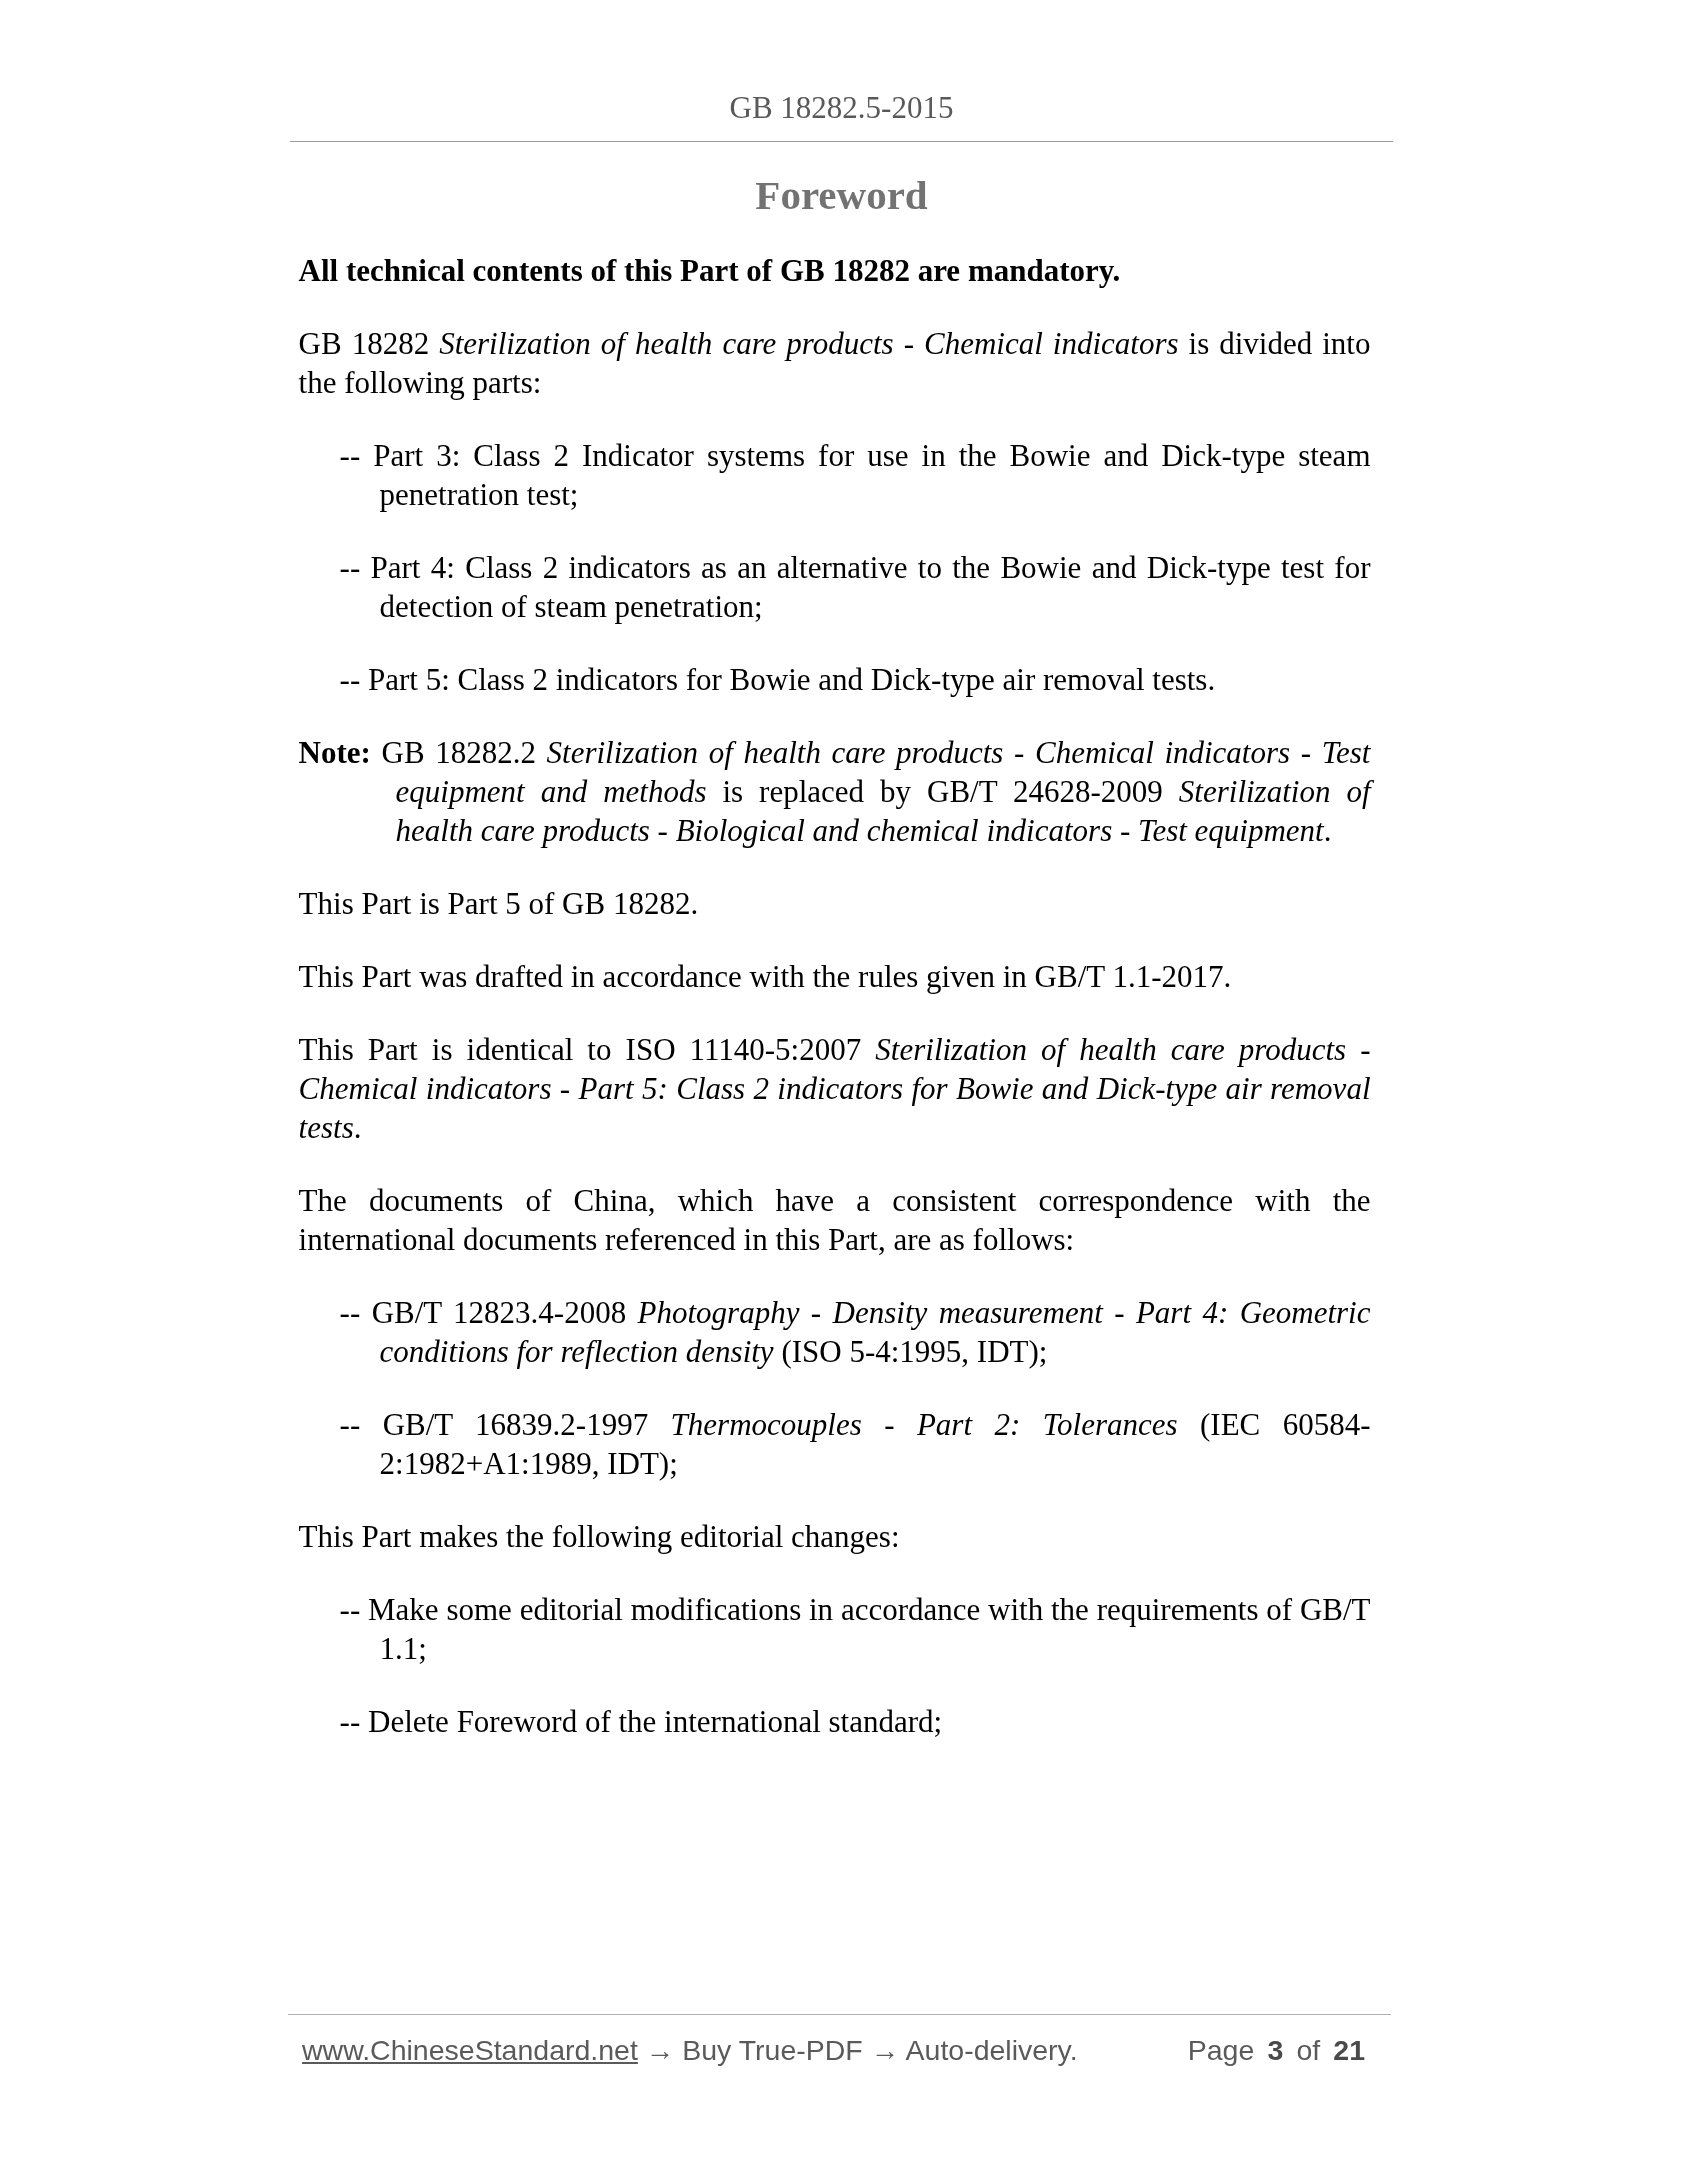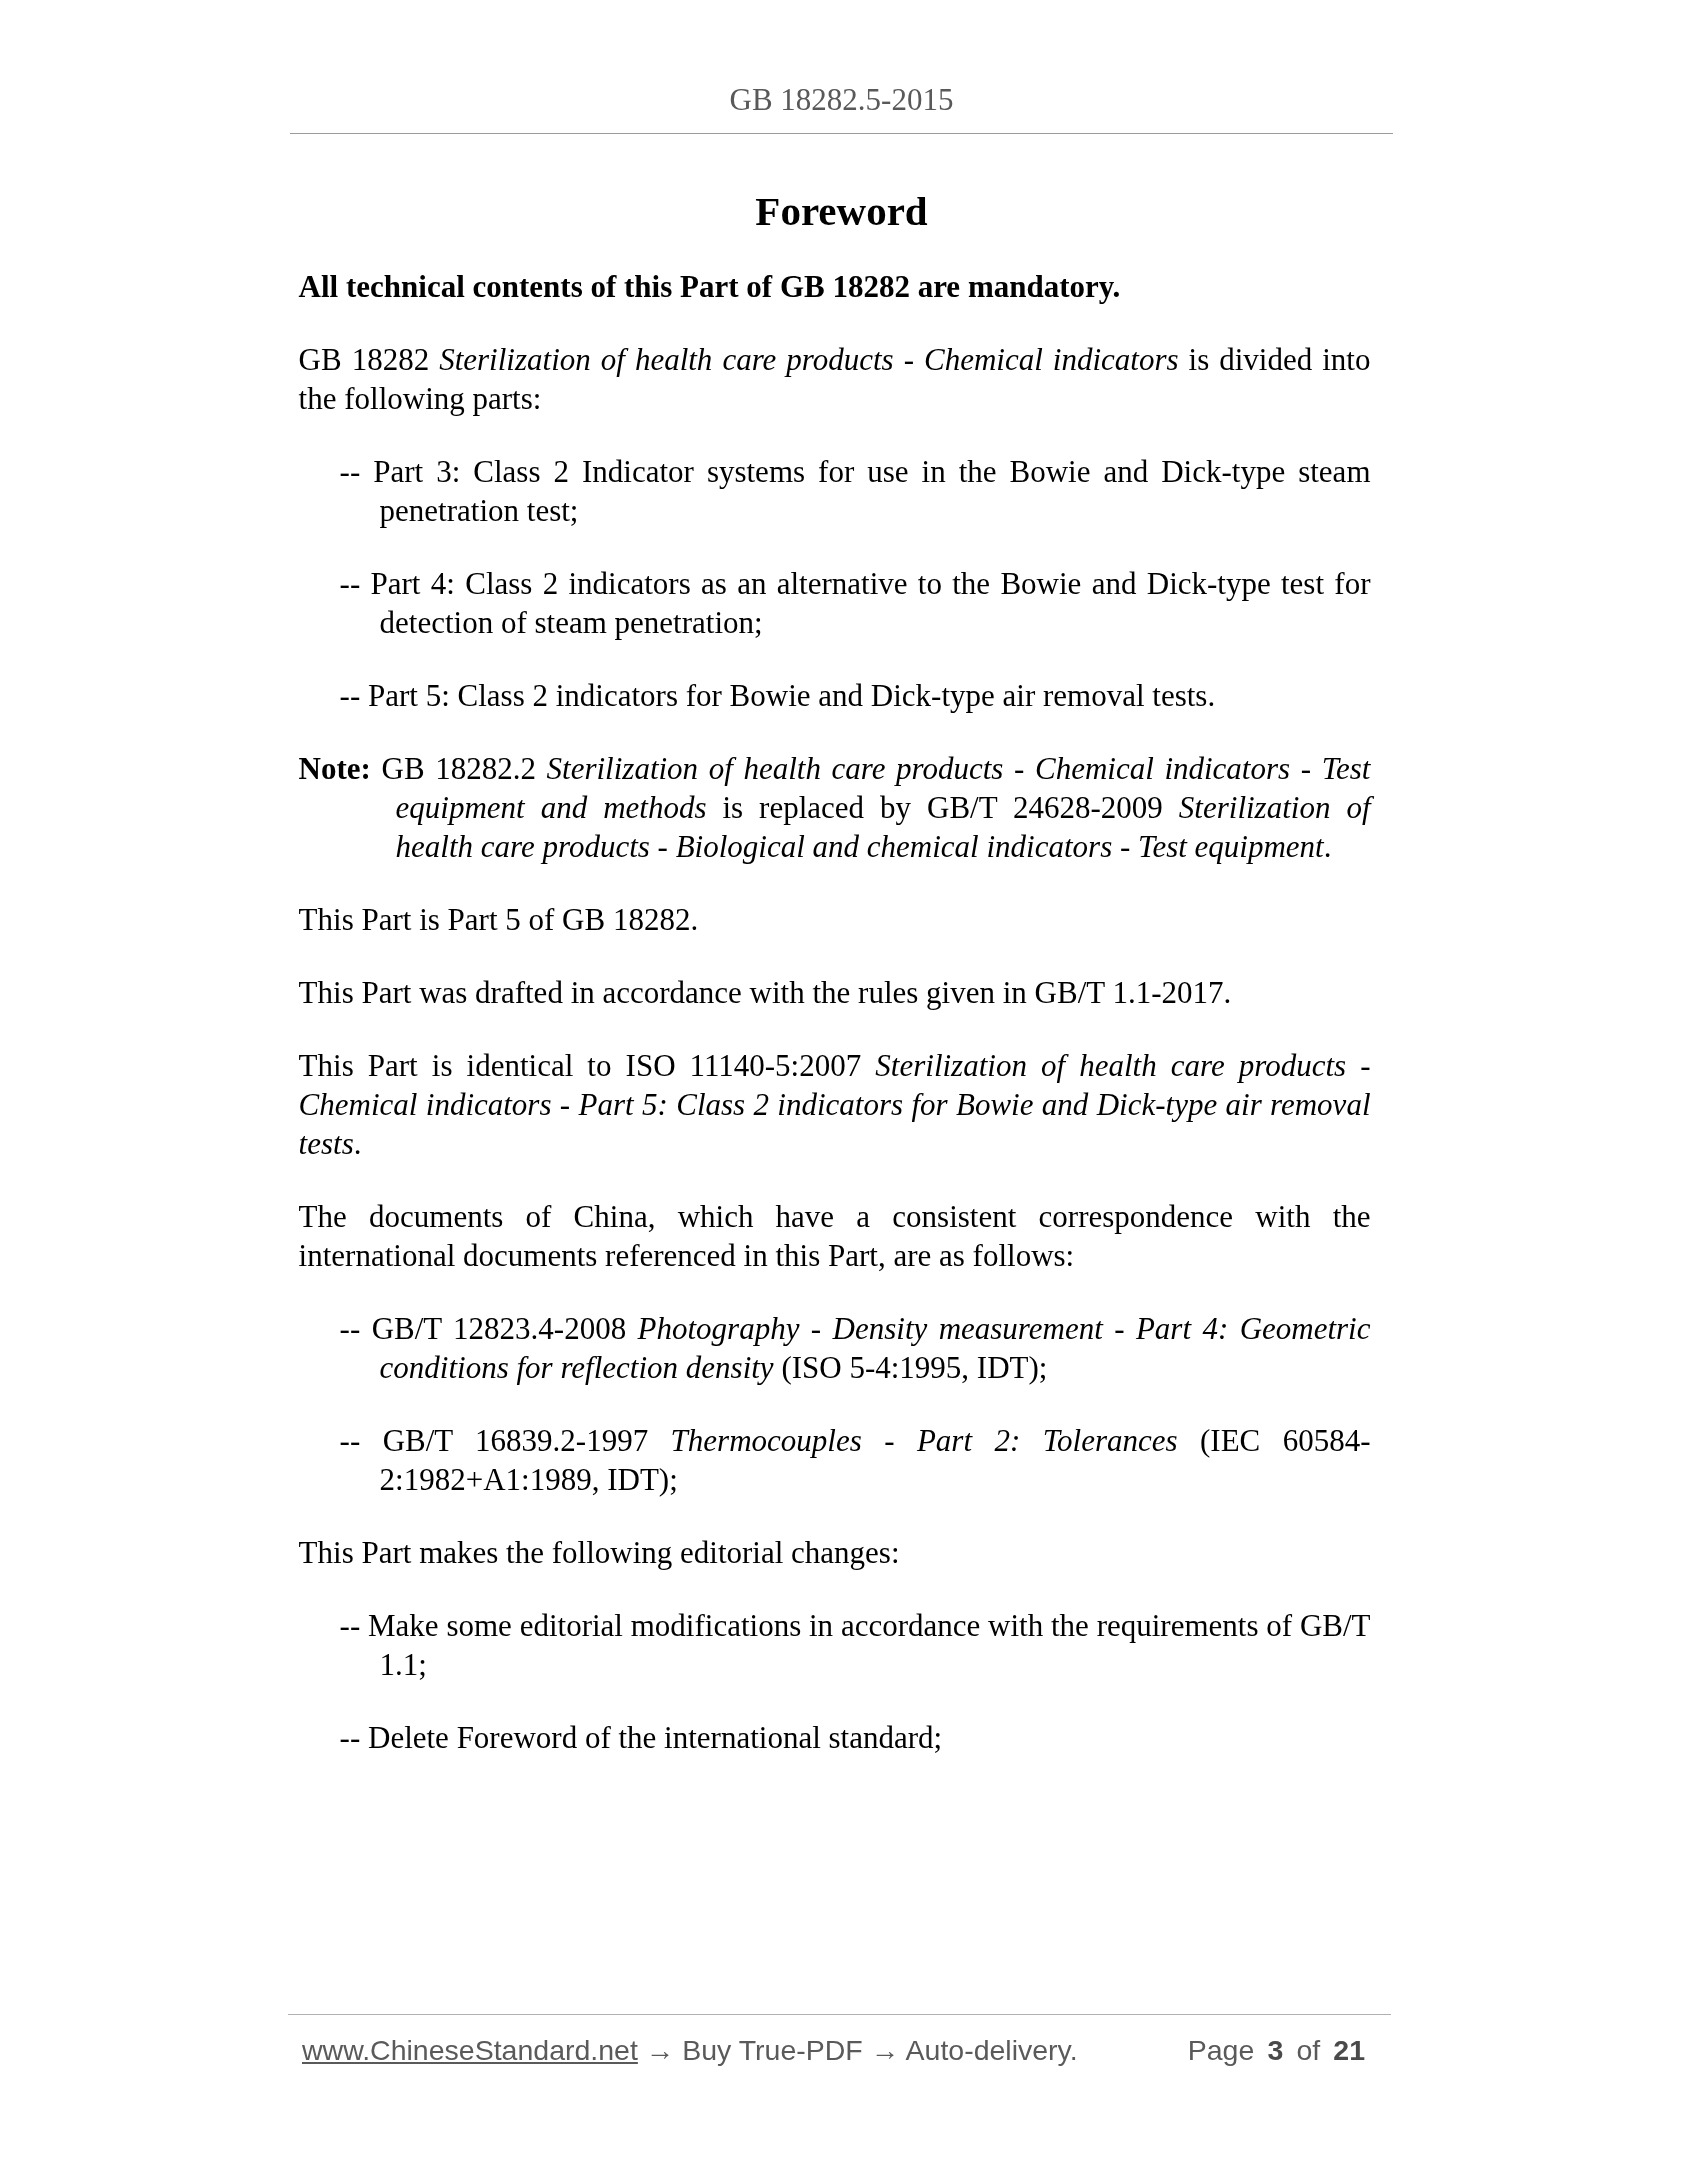--- a/index.html
+++ b/index.html
@@ -7,41 +7,41 @@
     position: relative;
     width: 1683px;
     height: 2177px;
     background: #ffffff;
     overflow: hidden;
     font-family: "Liberation Serif", serif;
   }
   .content {
     position: absolute;
     left: 290px;
-    top: 8px;
+    top: 16px;
     width: 1103px;
   }
   .doc-number {
     margin-top: 74px;
     text-align: center;
     font-size: 31px;
     line-height: 35px;
     color: #595959;
   }
   .top-rule {
     border-top: 1.7px solid #9b9b9b;
     margin-top: 15.6px;
   }
   .page-title {
     text-align: center;
     font-weight: 700;
     font-size: 41px;
     line-height: 50px;
-    margin: 52px 0 0 0;
-    color: #000000;
+    margin: 28px 0 0 0;
+    color: #737373;
   }
   .body-text {
     font-size: 31px;
     line-height: 39px;
     color: #000000;
     text-align: justify;
     padding: 0 22.5px 0 8.6px;
   }
   .body-text p { margin: 34px 0; }
   .body-text p:first-child { margin-top: 31px; }

